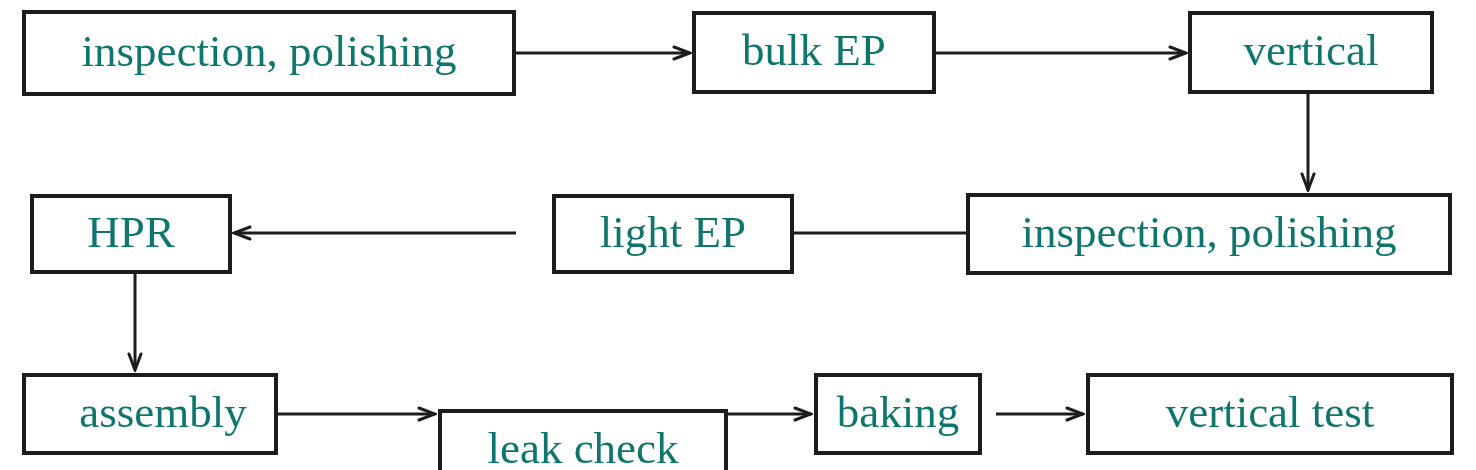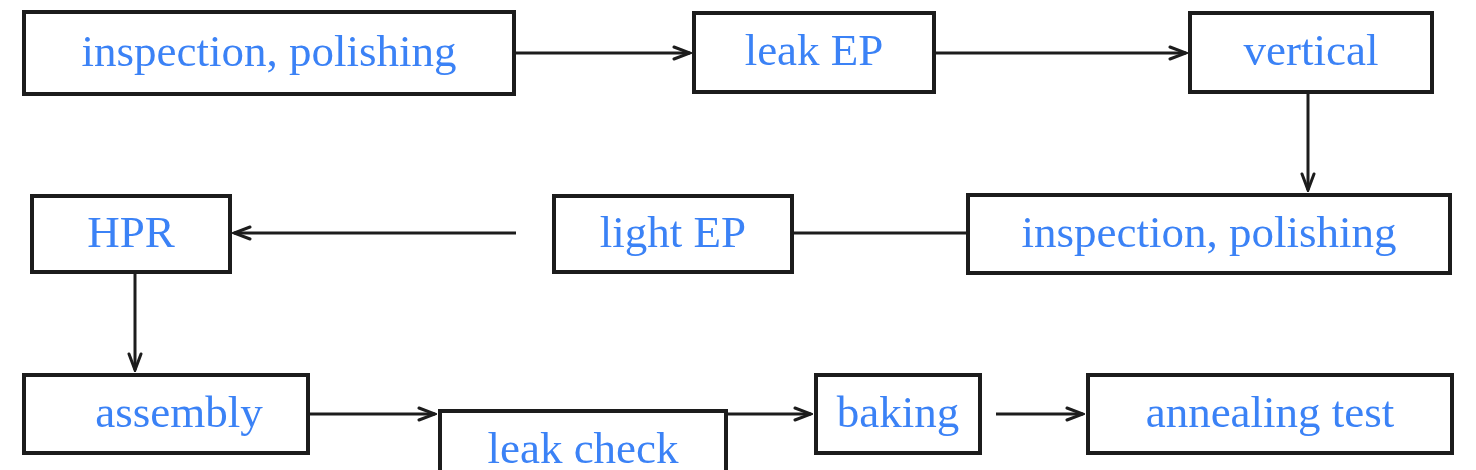--- a/index.html
+++ b/index.html
@@ -25,21 +25,21 @@
   .node {
     position: absolute;
     box-sizing: border-box;
     border: 4px solid #1c1c1c;
     background: #ffffff;
     display: flex;
     align-items: center;
     justify-content: center;
     font-size: 45px;
     line-height: 1;
-    color: #3b82f6;
+    color: #0f766e;
     white-space: nowrap;
     padding-bottom: 4px;
   }
   .edge-line {
     stroke: #1c1c1c;
     stroke-width: 3;
     fill: none;
   }
 </style>
 </head>
@@ -58,25 +58,25 @@
     <line class="edge-line" x1="1308" y1="94" x2="1308" y2="190" marker-end="url(#arrow)"></line>
     <line class="edge-line" x1="966" y1="233" x2="760" y2="233" marker-end="url(#arrow)"></line>
     <line class="edge-line" x1="516" y1="233" x2="234" y2="233" marker-end="url(#arrow)"></line>
     <line class="edge-line" x1="135" y1="274" x2="135" y2="370" marker-end="url(#arrow)"></line>
     <line class="edge-line" x1="272" y1="414" x2="435" y2="414" marker-end="url(#arrow)"></line>
     <line class="edge-line" x1="726" y1="414" x2="811" y2="414" marker-end="url(#arrow)"></line>
     <line class="edge-line" x1="996" y1="414" x2="1083" y2="414" marker-end="url(#arrow)"></line>
   </svg>
 
   <div class="node" style="left:22px;   top:10px;  width:494px; height:86px;">inspection, polishing</div>
-  <div class="node" style="left:692px;  top:11px;  width:244px; height:83px;">leak EP</div>
+  <div class="node" style="left:692px;  top:11px;  width:244px; height:83px;">bulk EP</div>
   <div class="node" style="left:1188px; top:11px;  width:246px; height:83px;">vertical</div>
 
   <div class="node" style="left:966px;  top:193px; width:486px; height:82px;">inspection, polishing</div>
   <div class="node" style="left:516px;  top:194px; width:242px; height:80px;margin-left:36px;">light EP</div>
   <div class="node" style="left:30px;   top:194px; width:202px; height:80px;text-align:right;">HPR</div>
 
-  <div class="node" style="left:22px;   top:373px; width:288px; height:82px;padding-left:26px;">assembly</div>
+  <div class="node" style="left:22px;   top:373px; width:256px; height:82px;padding-left:26px;">assembly</div>
   <div class="node" style="left:438px;  top:373px; width:290px; height:82px;margin-top:36px;">leak check</div>
   <div class="node" style="left:814px;  top:373px; width:168px; height:82px;">baking</div>
-  <div class="node" style="left:1086px; top:373px; width:368px; height:82px;">annealing test</div>
+  <div class="node" style="left:1086px; top:373px; width:368px; height:82px;">vertical test</div>
 
 </div>
 
 </body></html>

